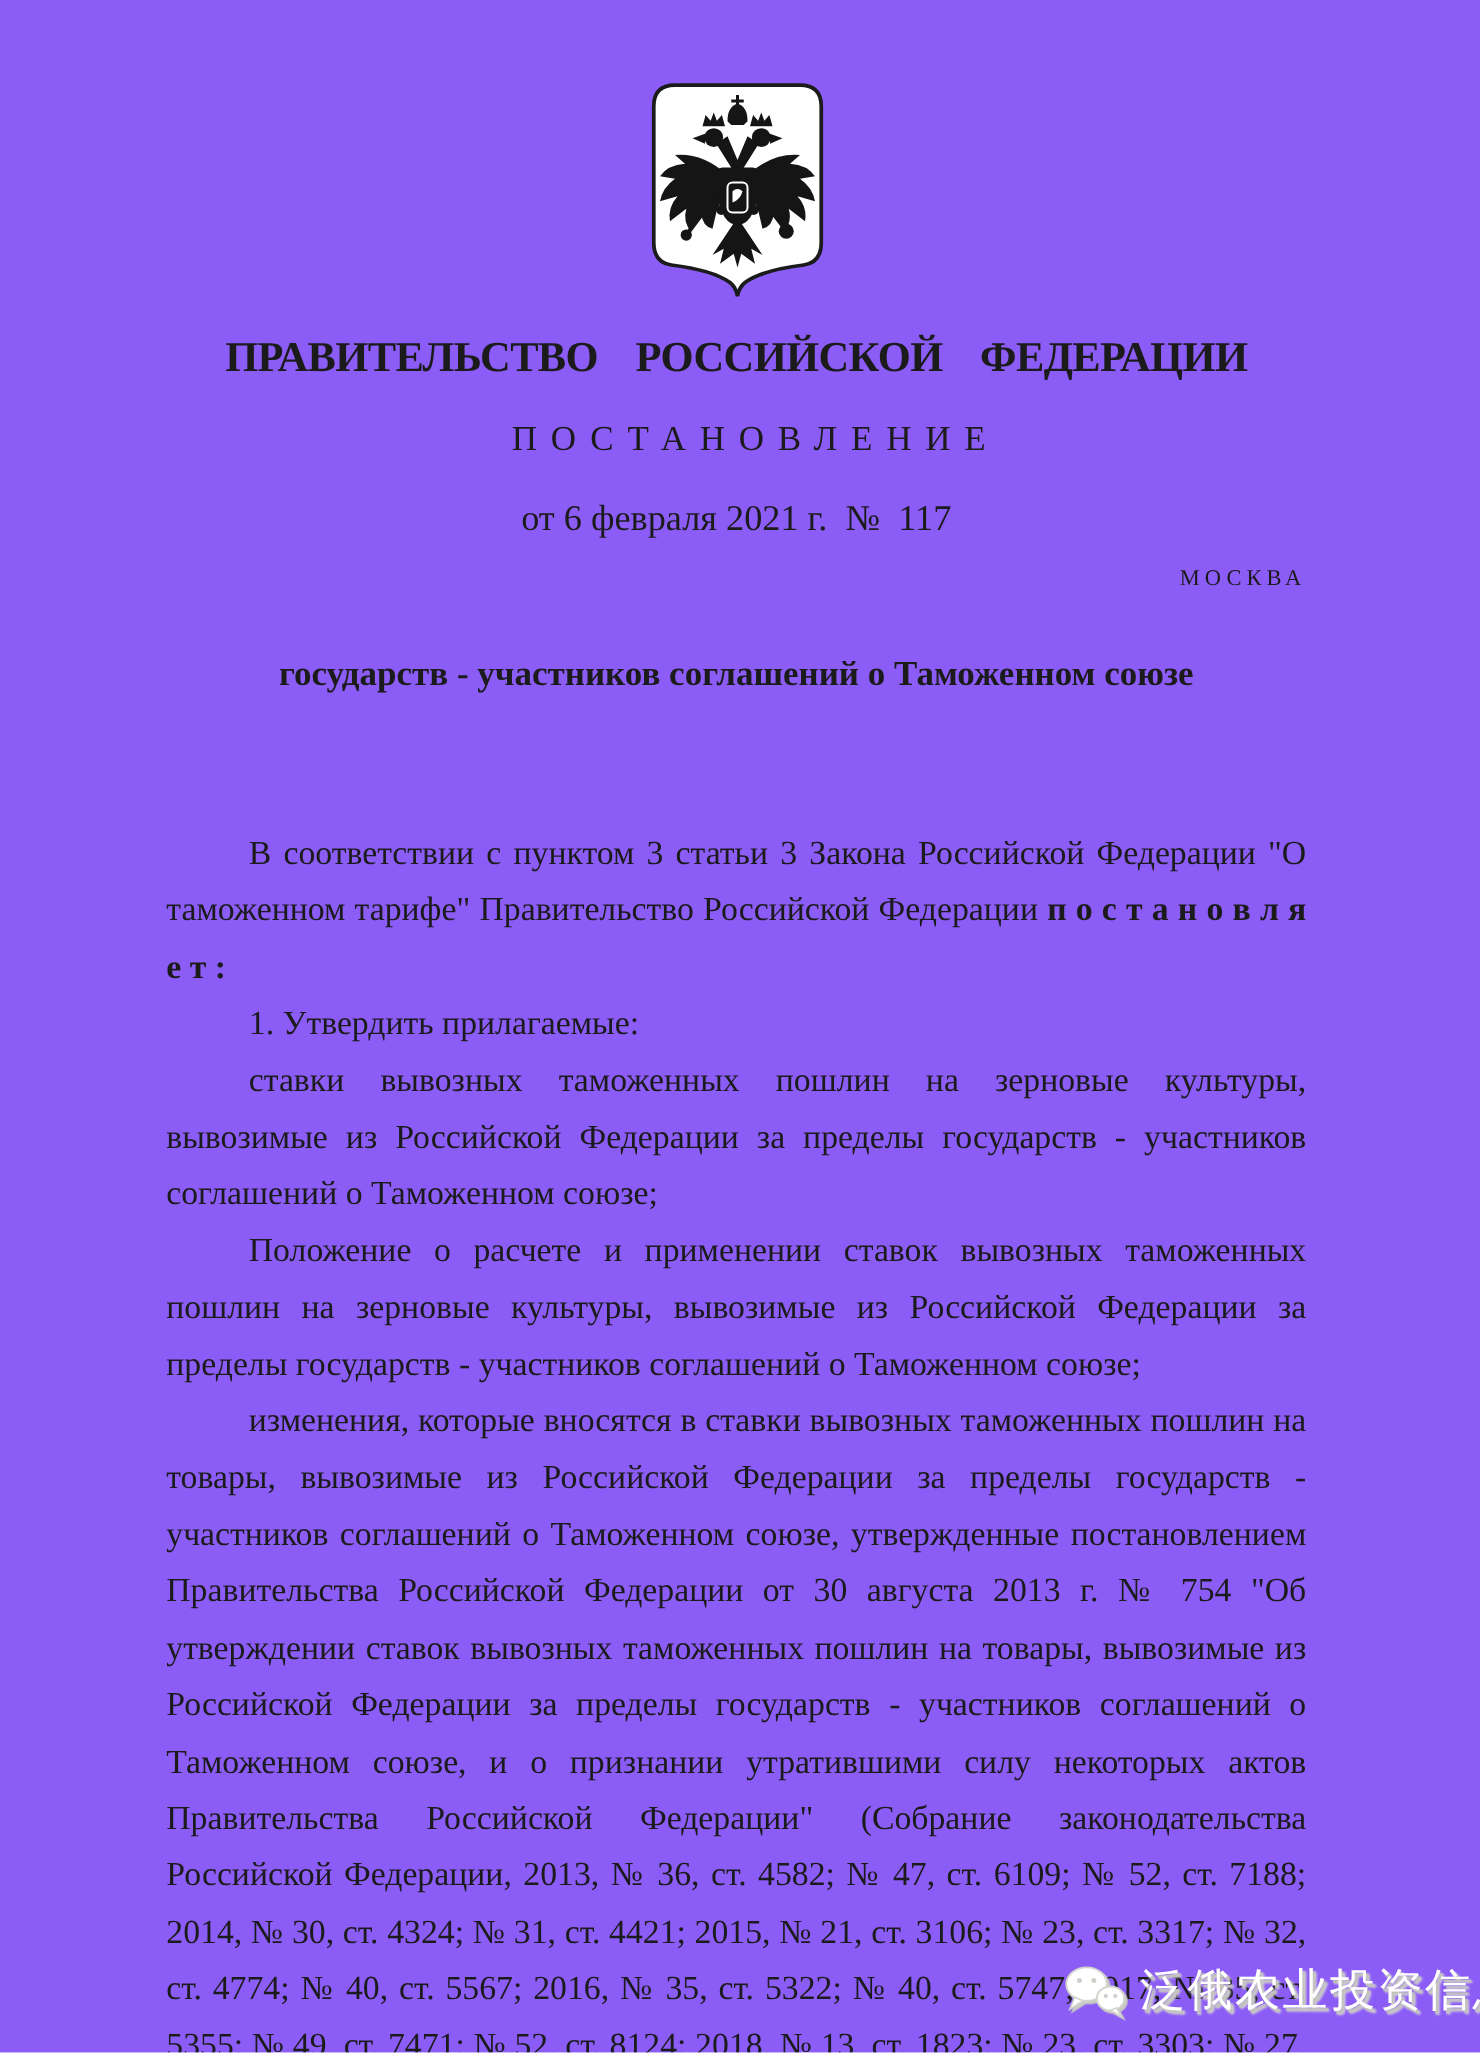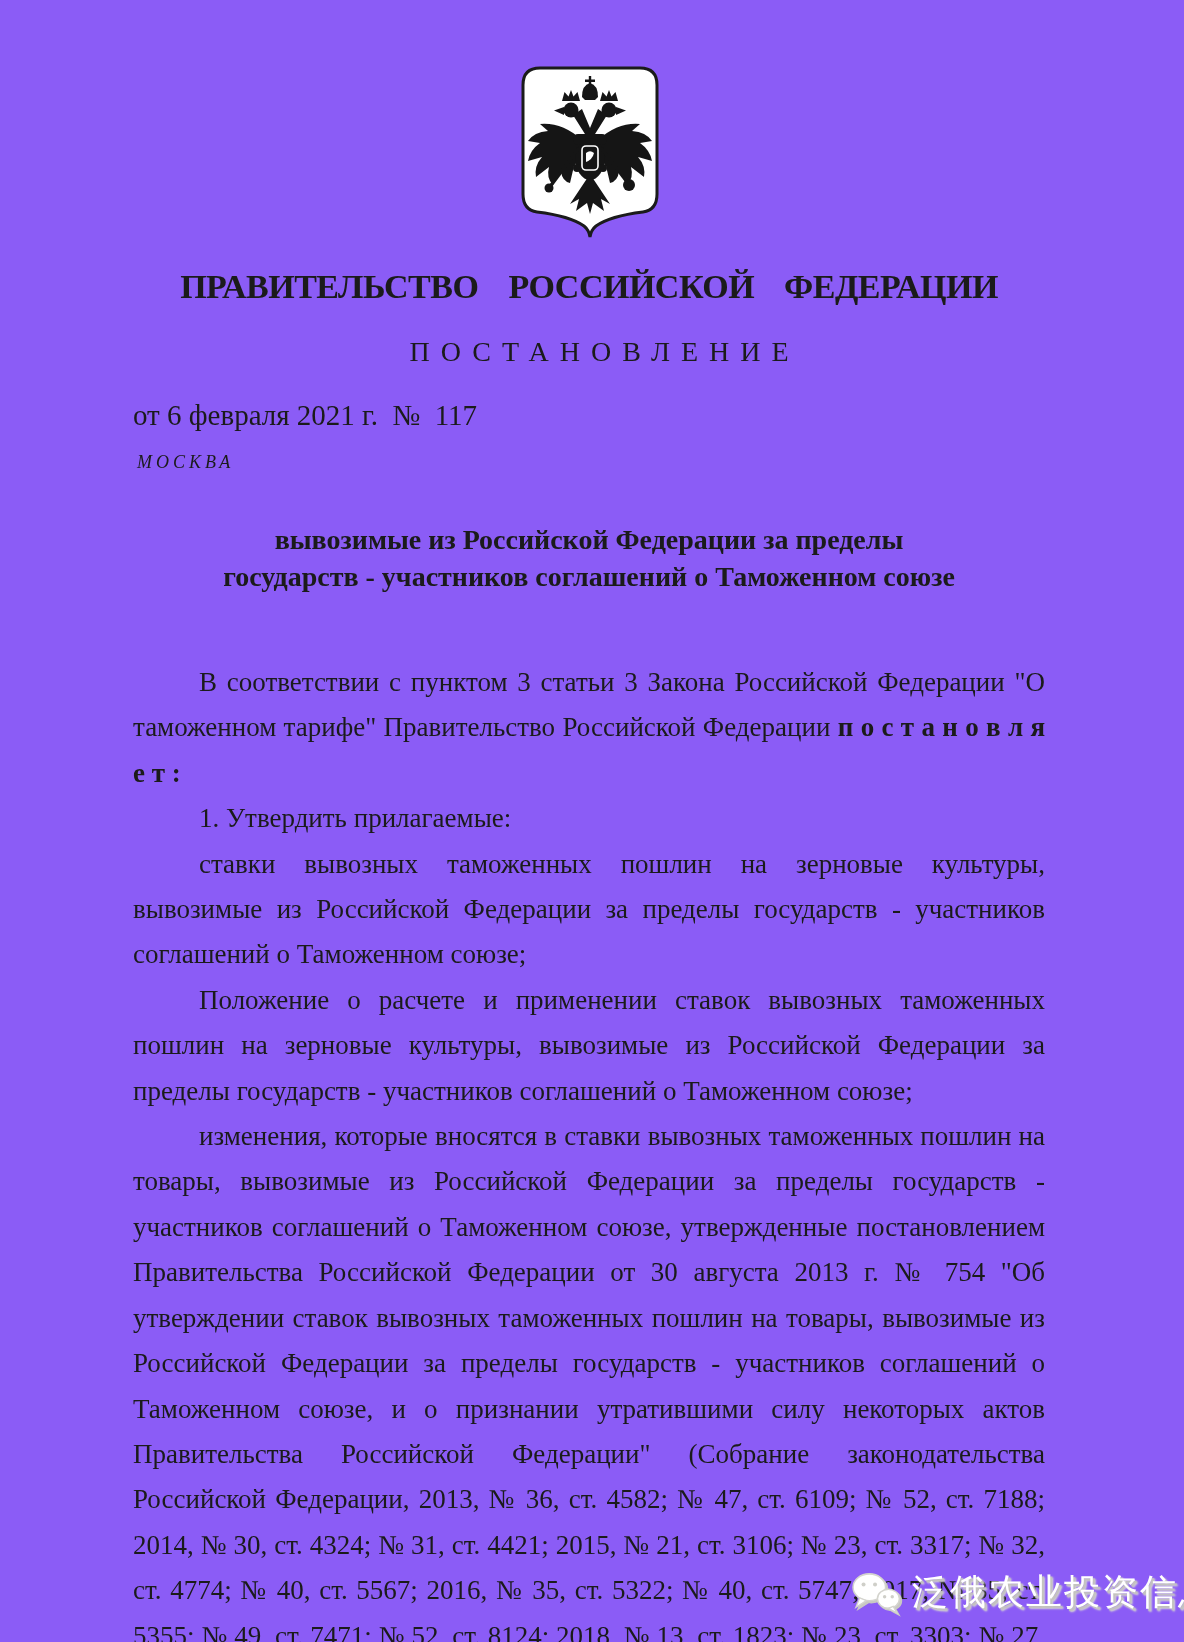--- a/index.html
+++ b/index.html
@@ -19,25 +19,25 @@
     position:absolute; left:133px; top:268px; width:912px;
     text-align:center; font-size:34px; font-weight:bold;
     word-spacing:7px; letter-spacing:-0.5px;
   }
   .doc-type {
     position:absolute; left:143px; top:336px; width:912px;
     text-align:center; font-size:28px; letter-spacing:11px; text-indent:11px;
   }
   .date-line {
     position:absolute; left:133px; top:399px; width:912px;
-    font-size:29px;
+    text-align:center; font-size:29px;
   }
   .city-line {
     position:absolute; left:133px; top:452px; width:912px;
-    text-align:left; font-size:18px; letter-spacing:4px; text-indent:4px;font-style:italic;
+    text-align:right; font-size:18px; letter-spacing:4px; text-indent:4px;
   }
   .subject {
     position:absolute; left:133px; top:521px; width:912px;
     text-align:center; font-size:28px; font-weight:bold; line-height:37px;
   }
   .body-text {
     position:absolute; left:133px; top:660px; width:912px;
     font-size:27px; line-height:45.4px; text-align:justify;
   }
   .body-text p { margin:0; text-indent:66px; }
@@ -105,21 +105,20 @@
 
   <div class="org-title pre">ПРАВИТЕЛЬСТВО  РОССИЙСКОЙ  ФЕДЕРАЦИИ</div>
 
   <div class="doc-type">ПОСТАНОВЛЕНИЕ</div>
 
   <div class="date-line pre">от 6 февраля 2021 г.  №  117</div>
 
   <div class="city-line">МОСКВА</div>
 
   <div class="subject">
-    <div>вывозимые из Российской Федерации за пределы</div>
     <div>государств - участников соглашений о Таможенном союзе</div>
   </div>
 
   <div class="body-text">
     <p><span>В соответствии с пунктом 3 статьи 3 Закона Российской Федерации "О таможенном тарифе" Правительство Российской Федерации</span> <span class="decree-word">п о с т а н о в л я е т :</span></p>
     <p>1. Утвердить прилагаемые:</p>
     <p>ставки вывозных таможенных пошлин на зерновые культуры, вывозимые из Российской Федерации за пределы государств - участников соглашений о Таможенном союзе;</p>
     <p>Положение о расчете и применении ставок вывозных таможенных пошлин на зерновые культуры, вывозимые из Российской Федерации за пределы государств - участников соглашений о Таможенном союзе;</p>
     <p>изменения, которые вносятся в ставки вывозных таможенных пошлин на товары, вывозимые из Российской Федерации за пределы государств - участников соглашений о Таможенном союзе, утвержденные постановлением Правительства Российской Федерации от 30 августа 2013 г. № 754 "Об утверждении ставок вывозных таможенных пошлин на товары, вывозимые из Российской Федерации за пределы государств - участников соглашений о Таможенном союзе, и о признании утратившими силу некоторых актов Правительства Российской Федерации" (Собрание законодательства Российской Федерации, 2013, № 36, ст. 4582; № 47, ст. 6109; № 52, ст. 7188; 2014, № 30, ст. 4324; № 31, ст. 4421; 2015, № 21, ст. 3106; № 23, ст. 3317; № 32, ст. 4774; № 40, ст. 5567; 2016, № 35, ст. 5322; № 40, ст. 5747; 2017, № 35, ст. 5355; № 49, ст. 7471; № 52, ст. 8124; 2018, № 13, ст. 1823; № 23, ст. 3303; № 27, ст. 4088; 2019, № 13,</p>
   </div>

